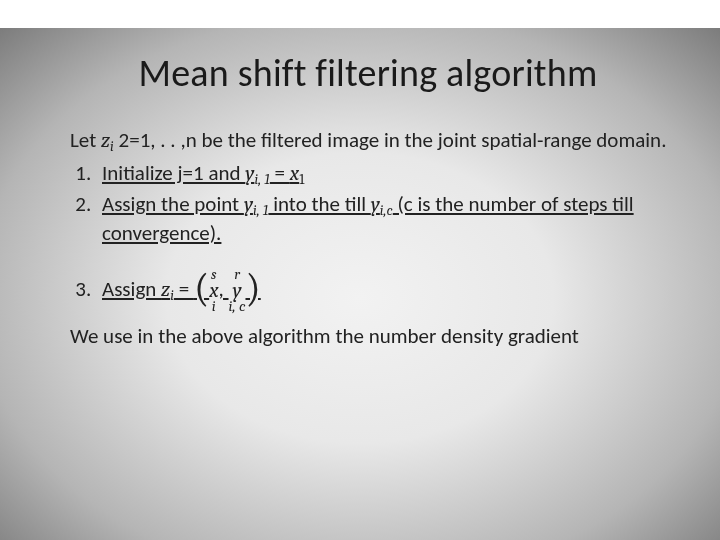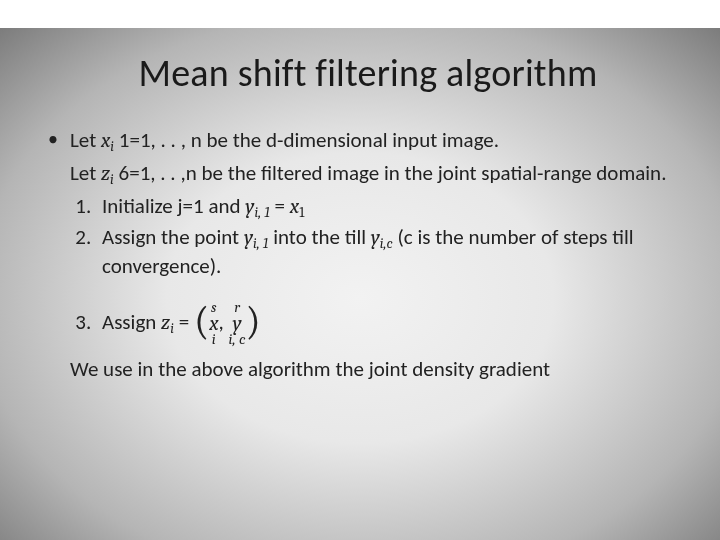--- a/index.html
+++ b/index.html
@@ -49,20 +49,21 @@
     font-size: 20px;
   }
   .no-bullet {
     padding-left: 26px;
     margin-bottom: 2px;
   }
   ol.steps {
     margin: 2px 0 8px 0;
     padding-left: 52px;
     list-style: decimal;
+    text-decoration: underline;
   }
   ol.steps li {
     margin-bottom: 2px;
     padding-left: 6px;
   }
   .step3 {
     margin-top: 20px;
     margin-bottom: 16px;
   }
   .mi { font-style: italic; font-family: Cambria, "Times New Roman", serif; }
@@ -93,37 +94,34 @@
 </style>
 </head>
 <body>
 
 <div class="slide">
 
   <h1 class="title">Mean shift filtering algorithm</h1>
 
   <div class="body">
 
-    <p class="bullet-line">
-      <span>Let </span><span class="mi">x</span><span class="sub">i</span><span> 1=1, . . , n be the d-dimensional input image.</span>
-    </p>
 
     <p class="no-bullet">
-      <span>Let </span><span class="mi">z</span><span class="sub">i</span><span> 6=1, . . ,n be the filtered image in the joint spatial-range domain.</span>
+      <span>Let </span><span class="mi">z</span><span class="sub">i</span><span> 2=1, . . ,n be the filtered image in the joint spatial-range domain.</span>
     </p>
 
 
     <ol class="steps">
       <li>
         <span>Initialize j=1 and </span><span class="mi">y</span><span class="sub">i, 1</span><span> = </span><span class="mi">x</span><span class="subn">1</span>
       </li>
       <li>
         <span>Assign the point </span><span class="mi">y</span><span class="sub">i, 1</span><span> into the till </span><span class="mi">y</span><span class="sub">i,c</span><span> (c is the number of steps till convergence).</span>
       </li>
       <li class="step3">
         <span>Assign </span><span class="mi">z</span><span class="sub">i</span><span> = </span><span class="paren-big">(</span><span class="stack"><span class="top">s</span><span class="base">x</span><span class="bot">i</span></span><span>, </span><span class="stack"><span class="top">r</span><span class="base">y</span><span class="bot">i, c</span></span><span class="paren-big">)</span>
       </li>
     </ol>
 
-    <p class="closing">We use in the above algorithm the joint density gradient</p>
+    <p class="closing">We use in the above algorithm the number density gradient</p>
 
   </div>
 </div>
 
 </body></html>

